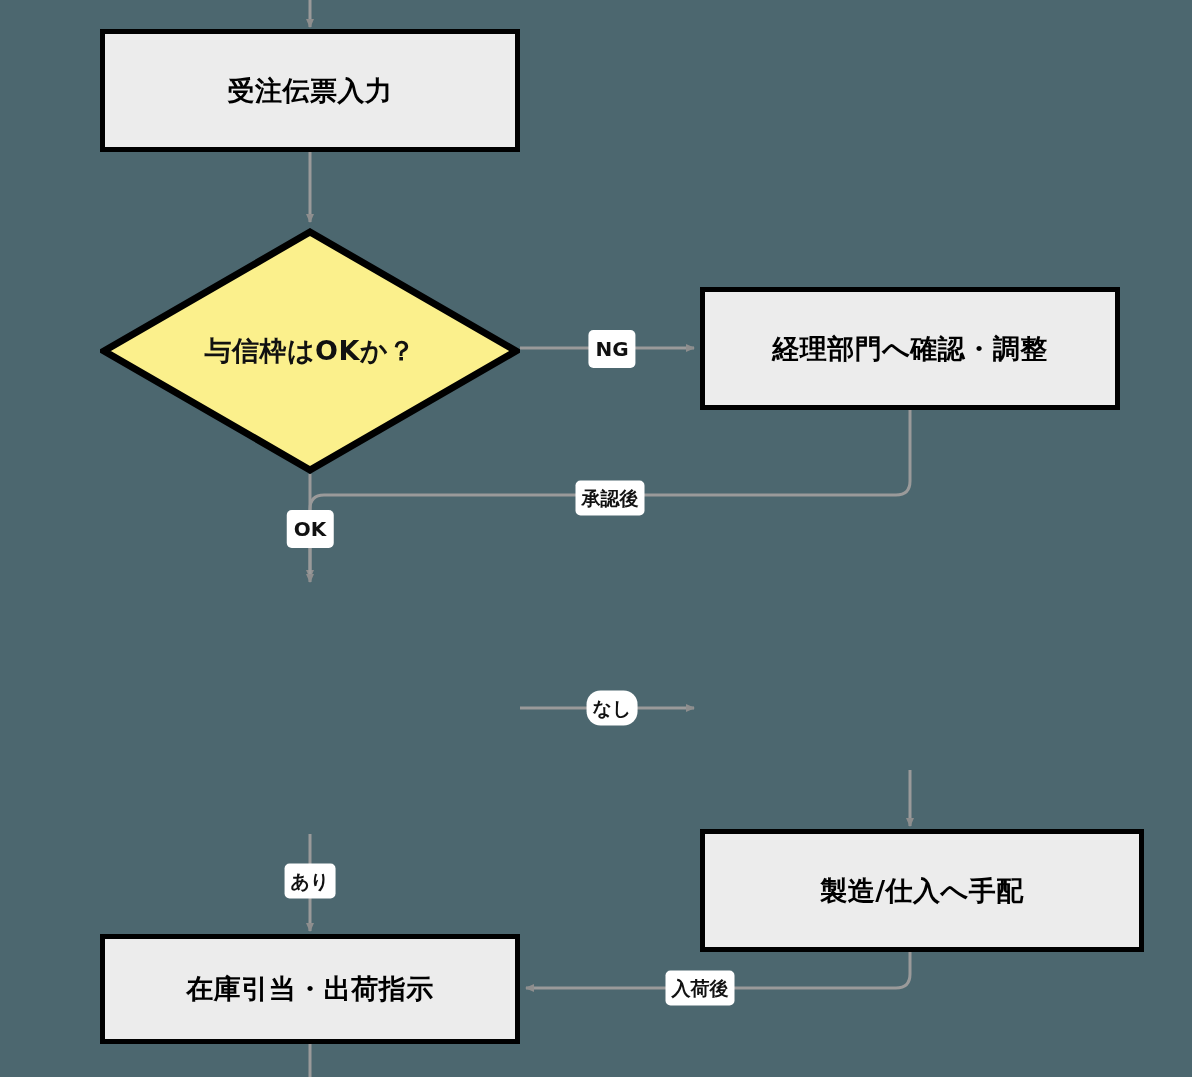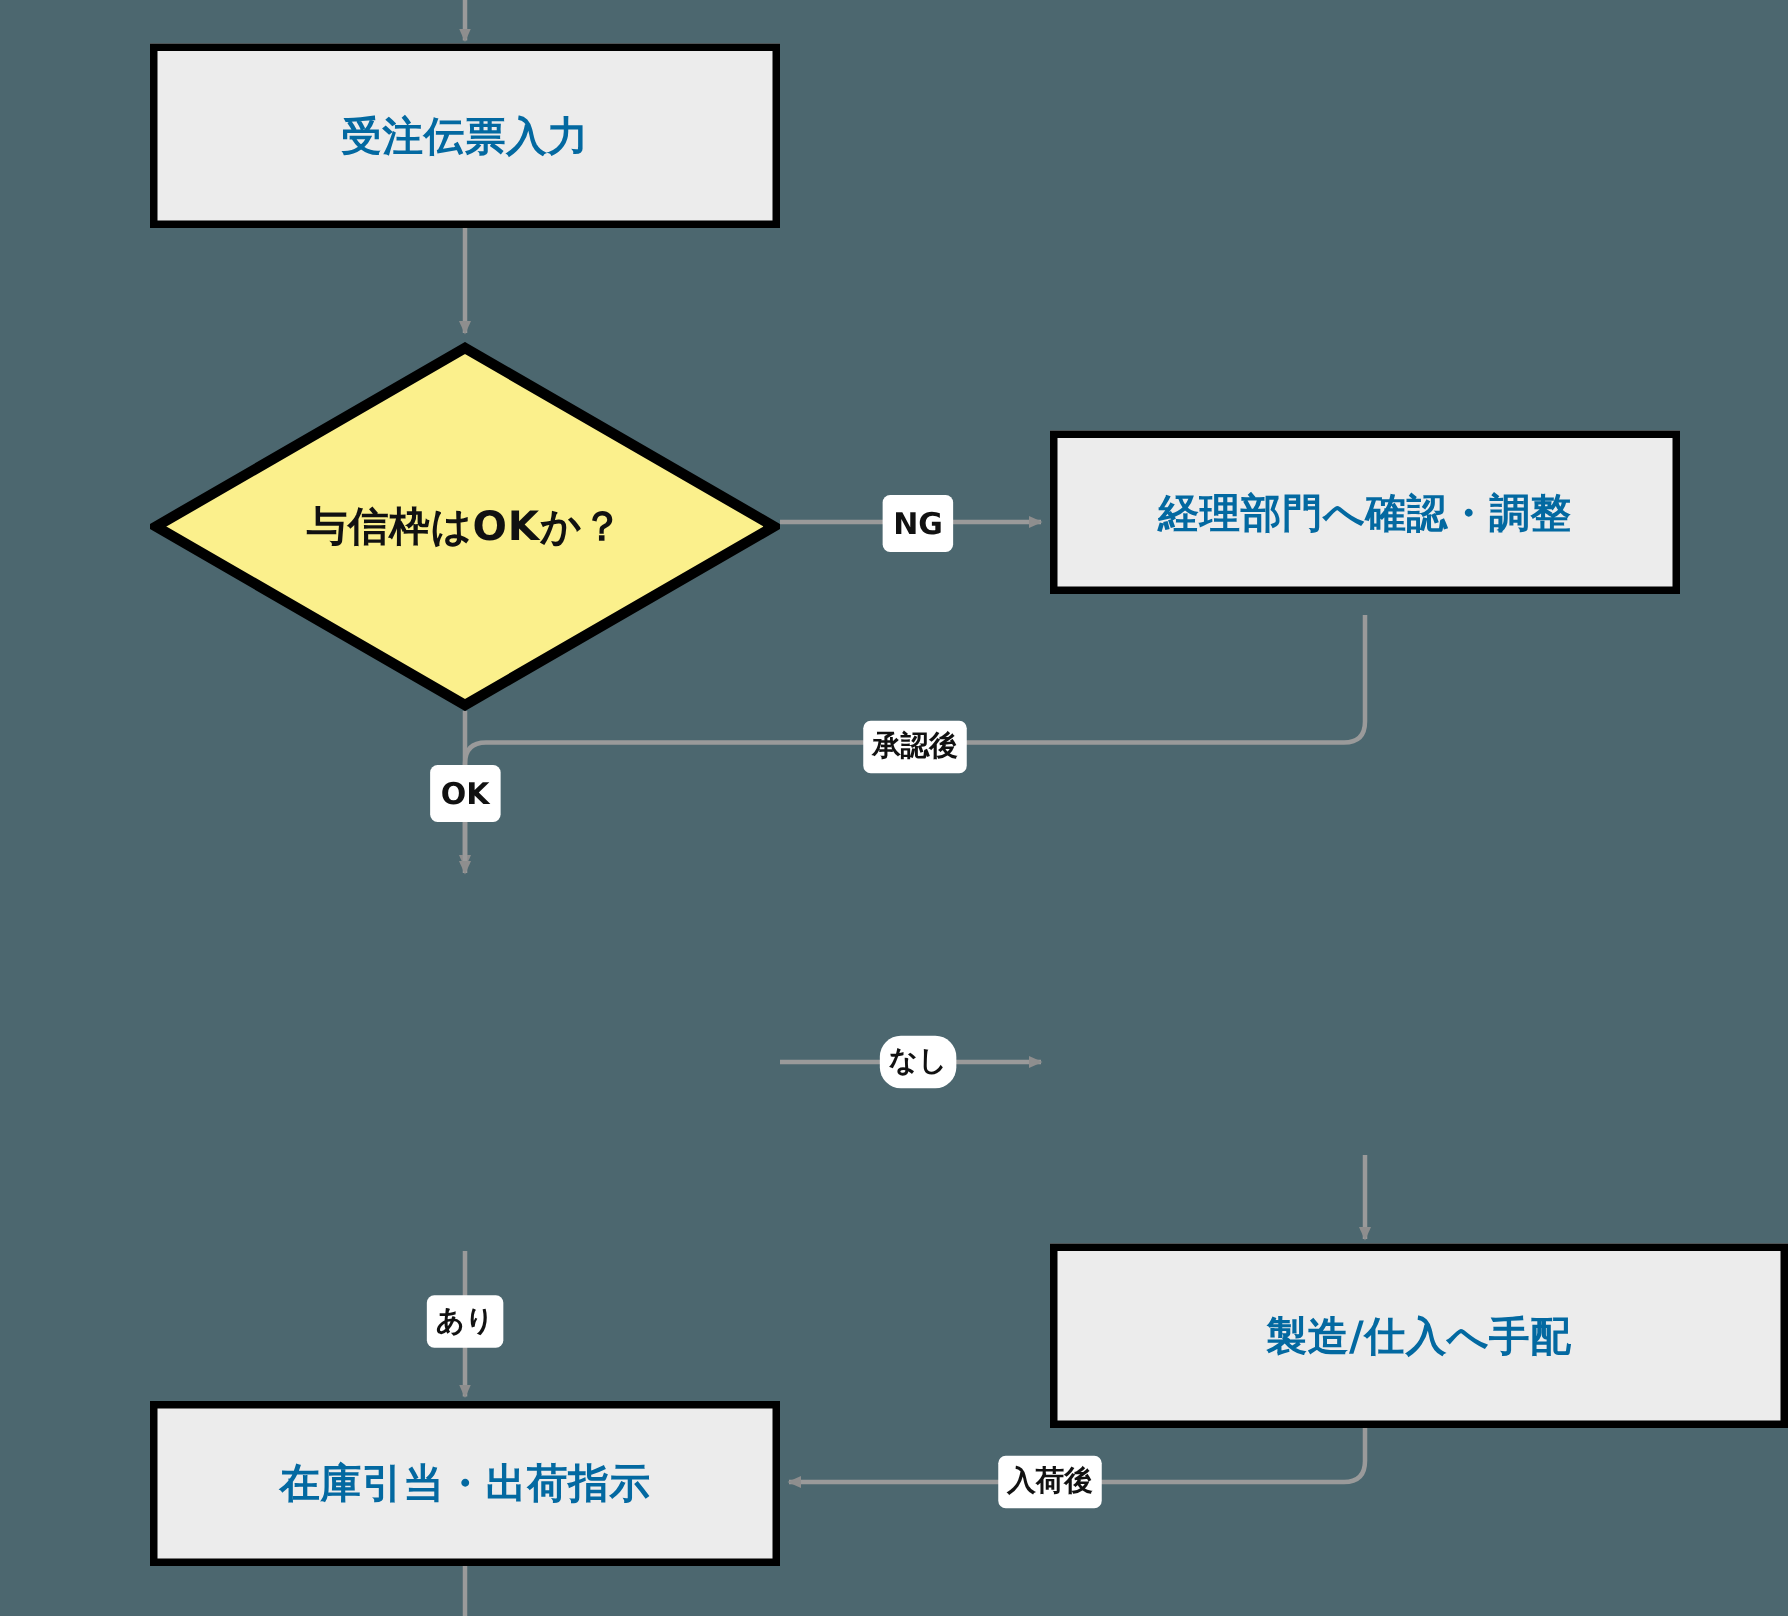--- a/index.html
+++ b/index.html
@@ -32,21 +32,21 @@
     position: absolute;
     box-sizing: border-box;
     display: flex;
     align-items: center;
     justify-content: center;
     text-align: center;
   }
   .process {
     background: #ececec;
     border: 5px solid #000000;
-    color: #0369a1;
+    color: #000000;
     font-weight: bold;
     font-size: 27px;
     letter-spacing: 0.5px;
   }
   .decision-wrap {
     position: absolute;
     text-align: right;
   }
   .decision-shape {
     position: absolute;
@@ -132,27 +132,27 @@
     <span>受注伝票入力</span>
   </div>
 
   <div class="decision-wrap" style="left:100px; top:228px; width:420px; height:246px;">
     <svg class="decision-shape" width="420" height="246" viewBox="0 0 420 246">
       <polygon points="210,4 416,123 210,242 4,123" fill="#fbf08c" stroke="#000000" stroke-width="7" stroke-linejoin="miter"></polygon>
     </svg>
     <div class="decision-label">与信枠はOKか？</div>
   </div>
 
-  <div class="node process" style="left:700px; top:287px; width:420px; height:109px;">
+  <div class="node process" style="left:700px; top:287px; width:420px; height:123px;">
     <span>経理部門へ確認・調整</span>
   </div>
 
 
 
-  <div class="node process" style="left:700px; top:829px; width:492px; height:123px;">
+  <div class="node process" style="left:700px; top:829px; width:444px; height:123px;">
     <span>製造/仕入へ手配</span>
   </div>
 
   <div class="node process" style="left:100px; top:934px; width:420px; height:110px;">
     <span>在庫引当・出荷指示</span>
   </div>
 
   <div class="edge-label" style="left:612px; top:349px;">NG</div>
 
   <div class="edge-label small" style="left:610px; top:498px;">承認後</div>

